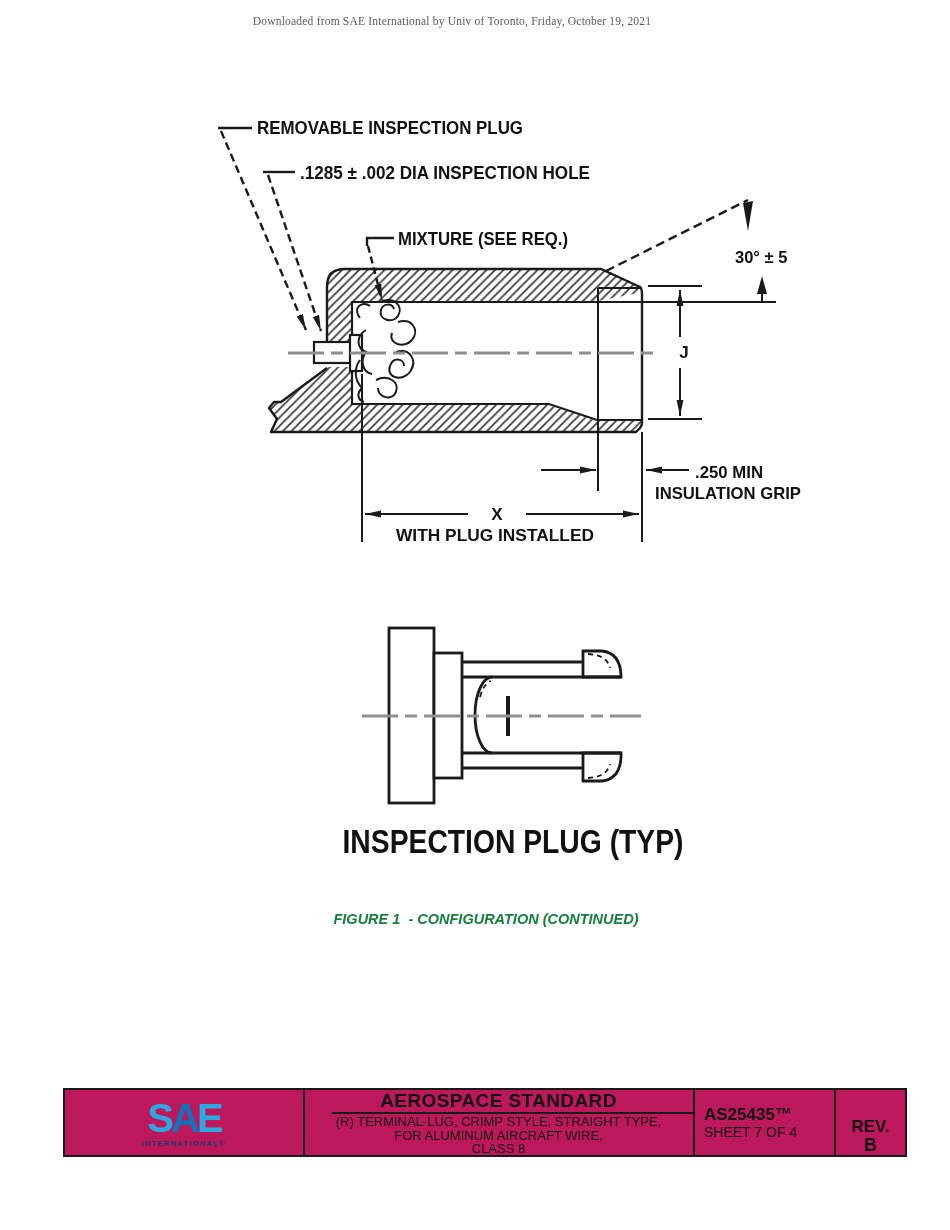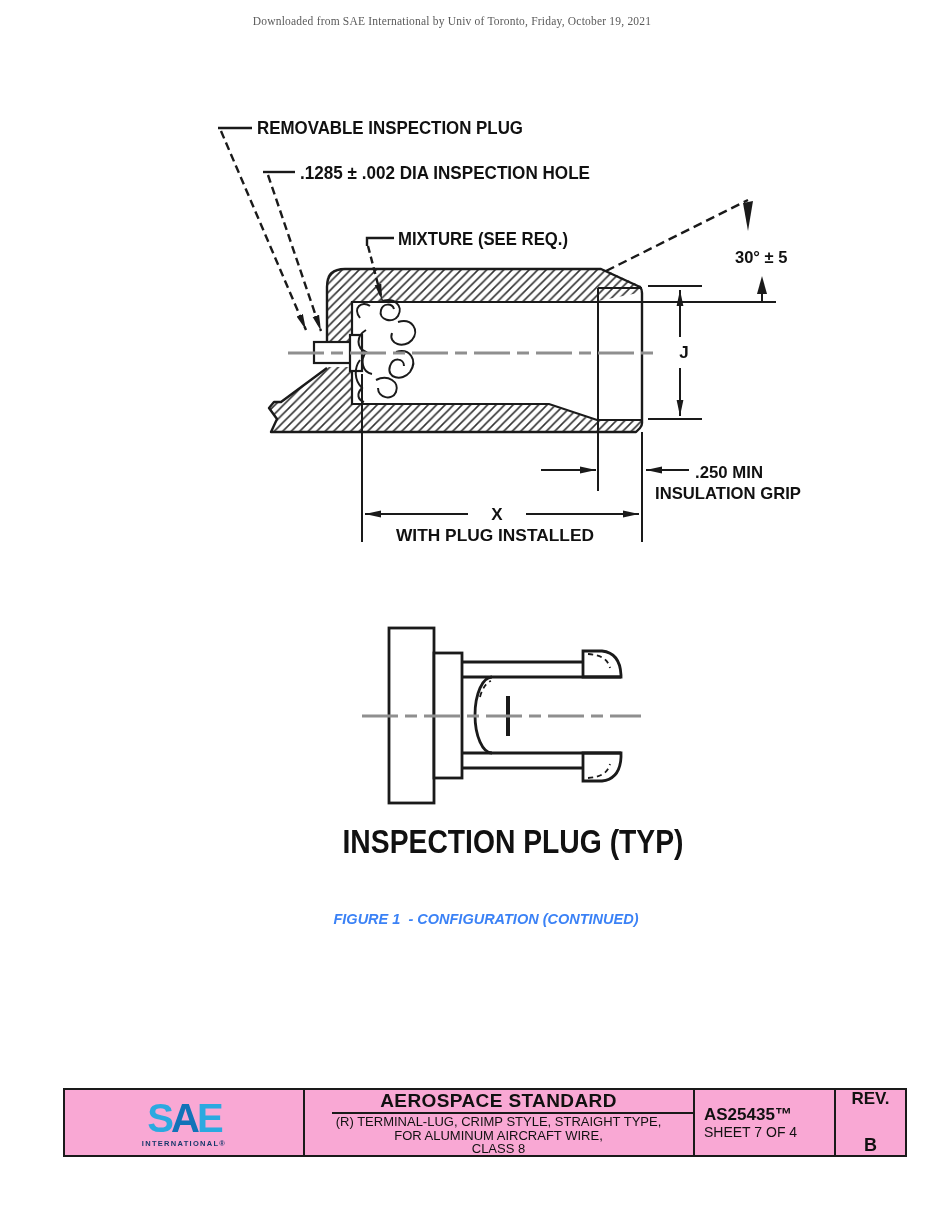--- a/index.html
+++ b/index.html
@@ -10,43 +10,43 @@
   }
   #scan-note{
     position:absolute;top:15px;left:452px;transform:translateX(-50%);
     font-family:"Liberation Serif",serif;font-size:11.5px;color:#5a5a5a;
     white-space:nowrap;letter-spacing:.2px;
   }
   #fig-svg{position:absolute;top:0;left:0;}
   .draw-label{font-family:"Liberation Sans",sans-serif;font-weight:bold;fill:#111;}
   #figure-caption{
     position:absolute;top:911px;left:486px;transform:translateX(-50%);
-    font-size:14.5px;font-weight:bold;font-style:italic;white-space:pre;color:#3b82f6;
+    font-size:14.5px;font-weight:bold;font-style:italic;white-space:pre;color:#15803d;
   }
   #title-block{
     position:absolute;left:63px;top:1088px;width:844px;height:69px;
     box-sizing:border-box;border:2px solid #1a1a1a;
     display:grid;grid-template-columns:238px 390px 141px 71px;
-    background:#f9a8d4;
+    background:#be185d;
   }
   .tb-cell{box-sizing:border-box;overflow:hidden;}
   .tb-cell + .tb-cell{border-left:2px solid #1a1a1a;}
   #logo-cell{display:flex;align-items:center;justify-content:center;}
   #title-cell{display:flex;flex-direction:column;padding-left:27px;}
   #std-type{
     text-align:center;font-weight:bold;font-size:19px;letter-spacing:.4px;
     line-height:22px;border-bottom:2px solid #1a1a1a;
   }
   #std-type span,.std-line{display:block;transform:translateX(-14px);}
   #std-title-lines{padding-top:1px;border-radius:14px;}
   .std-line{text-align:center;font-size:13px;line-height:13.5px;}
   #doc-cell{display:flex;flex-direction:column;justify-content:center;padding-left:9px;}
   #doc-number{font-weight:bold;font-size:17px;line-height:19px;}
   #sheet-info{font-size:14px;line-height:17px;}
-  #rev-cell{display:flex;flex-direction:column;justify-content:space-between;text-align:center;}
+  #rev-cell{display:flex;flex-direction:column;justify-content:flex-end;text-align:center;}
   #rev-label{font-weight:bold;font-size:17px;line-height:18px;}
   #rev-value{font-weight:bold;font-size:18px;line-height:19px;}
 </style>
 </head>
 <body>
 
 <div id="page">
 
   <div id="scan-note">Downloaded from SAE International by Univ of Toronto, Friday, October 19, 2021</div>
 

